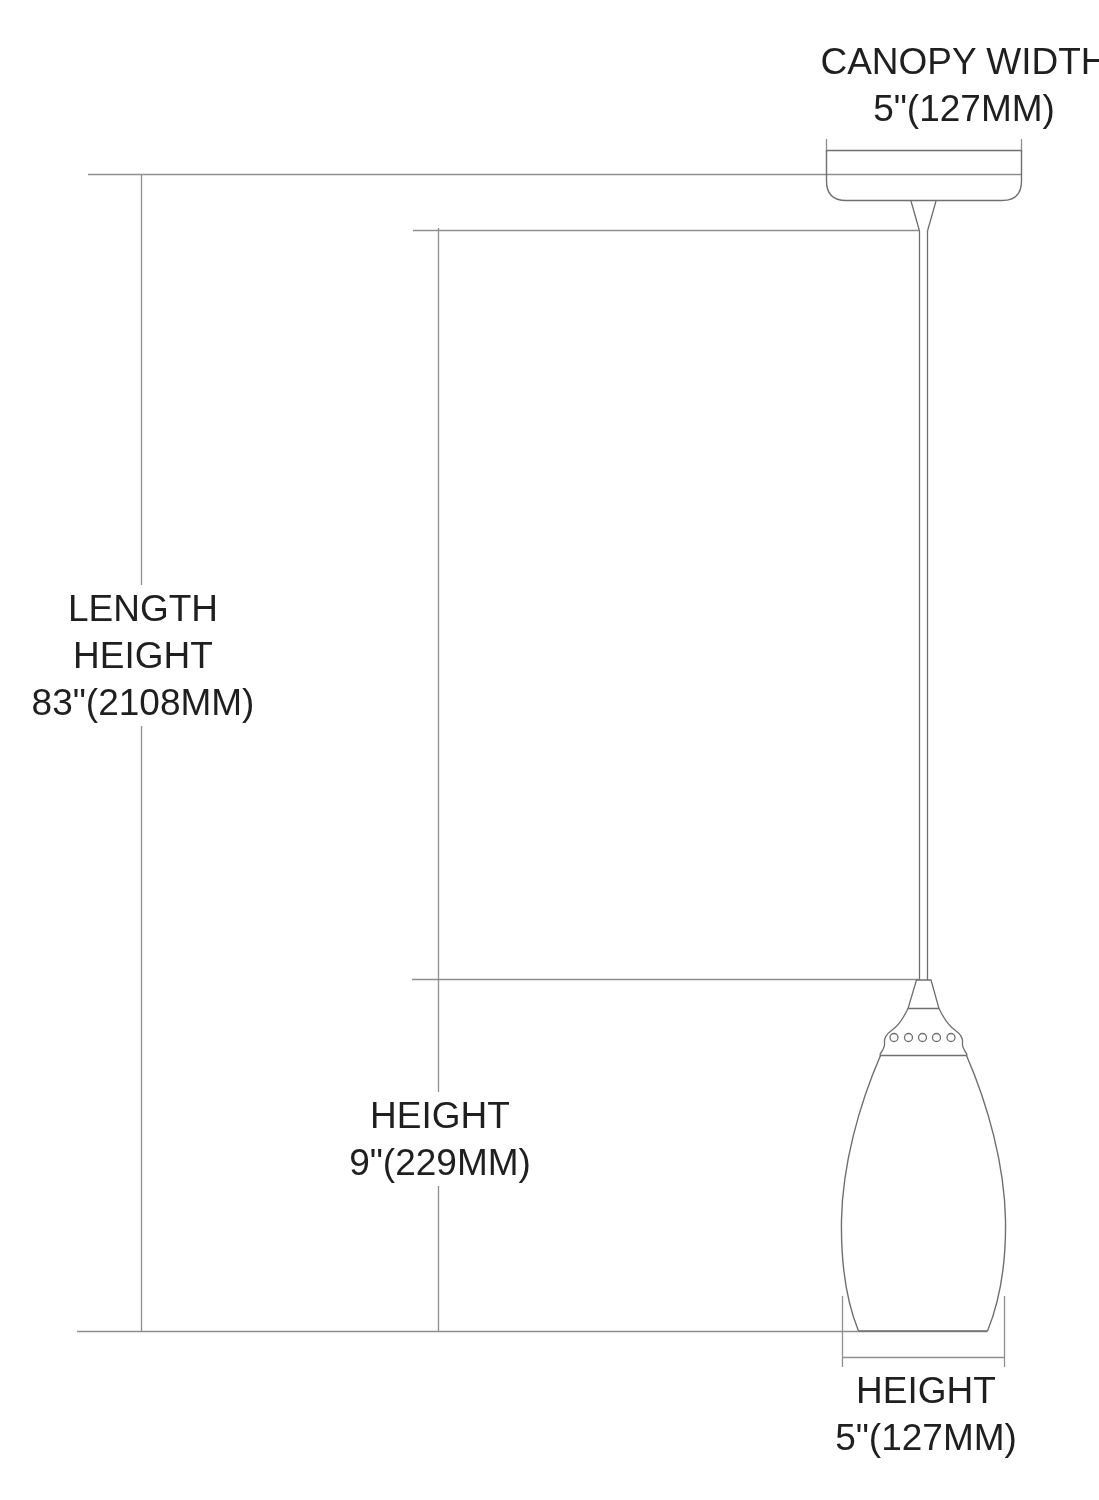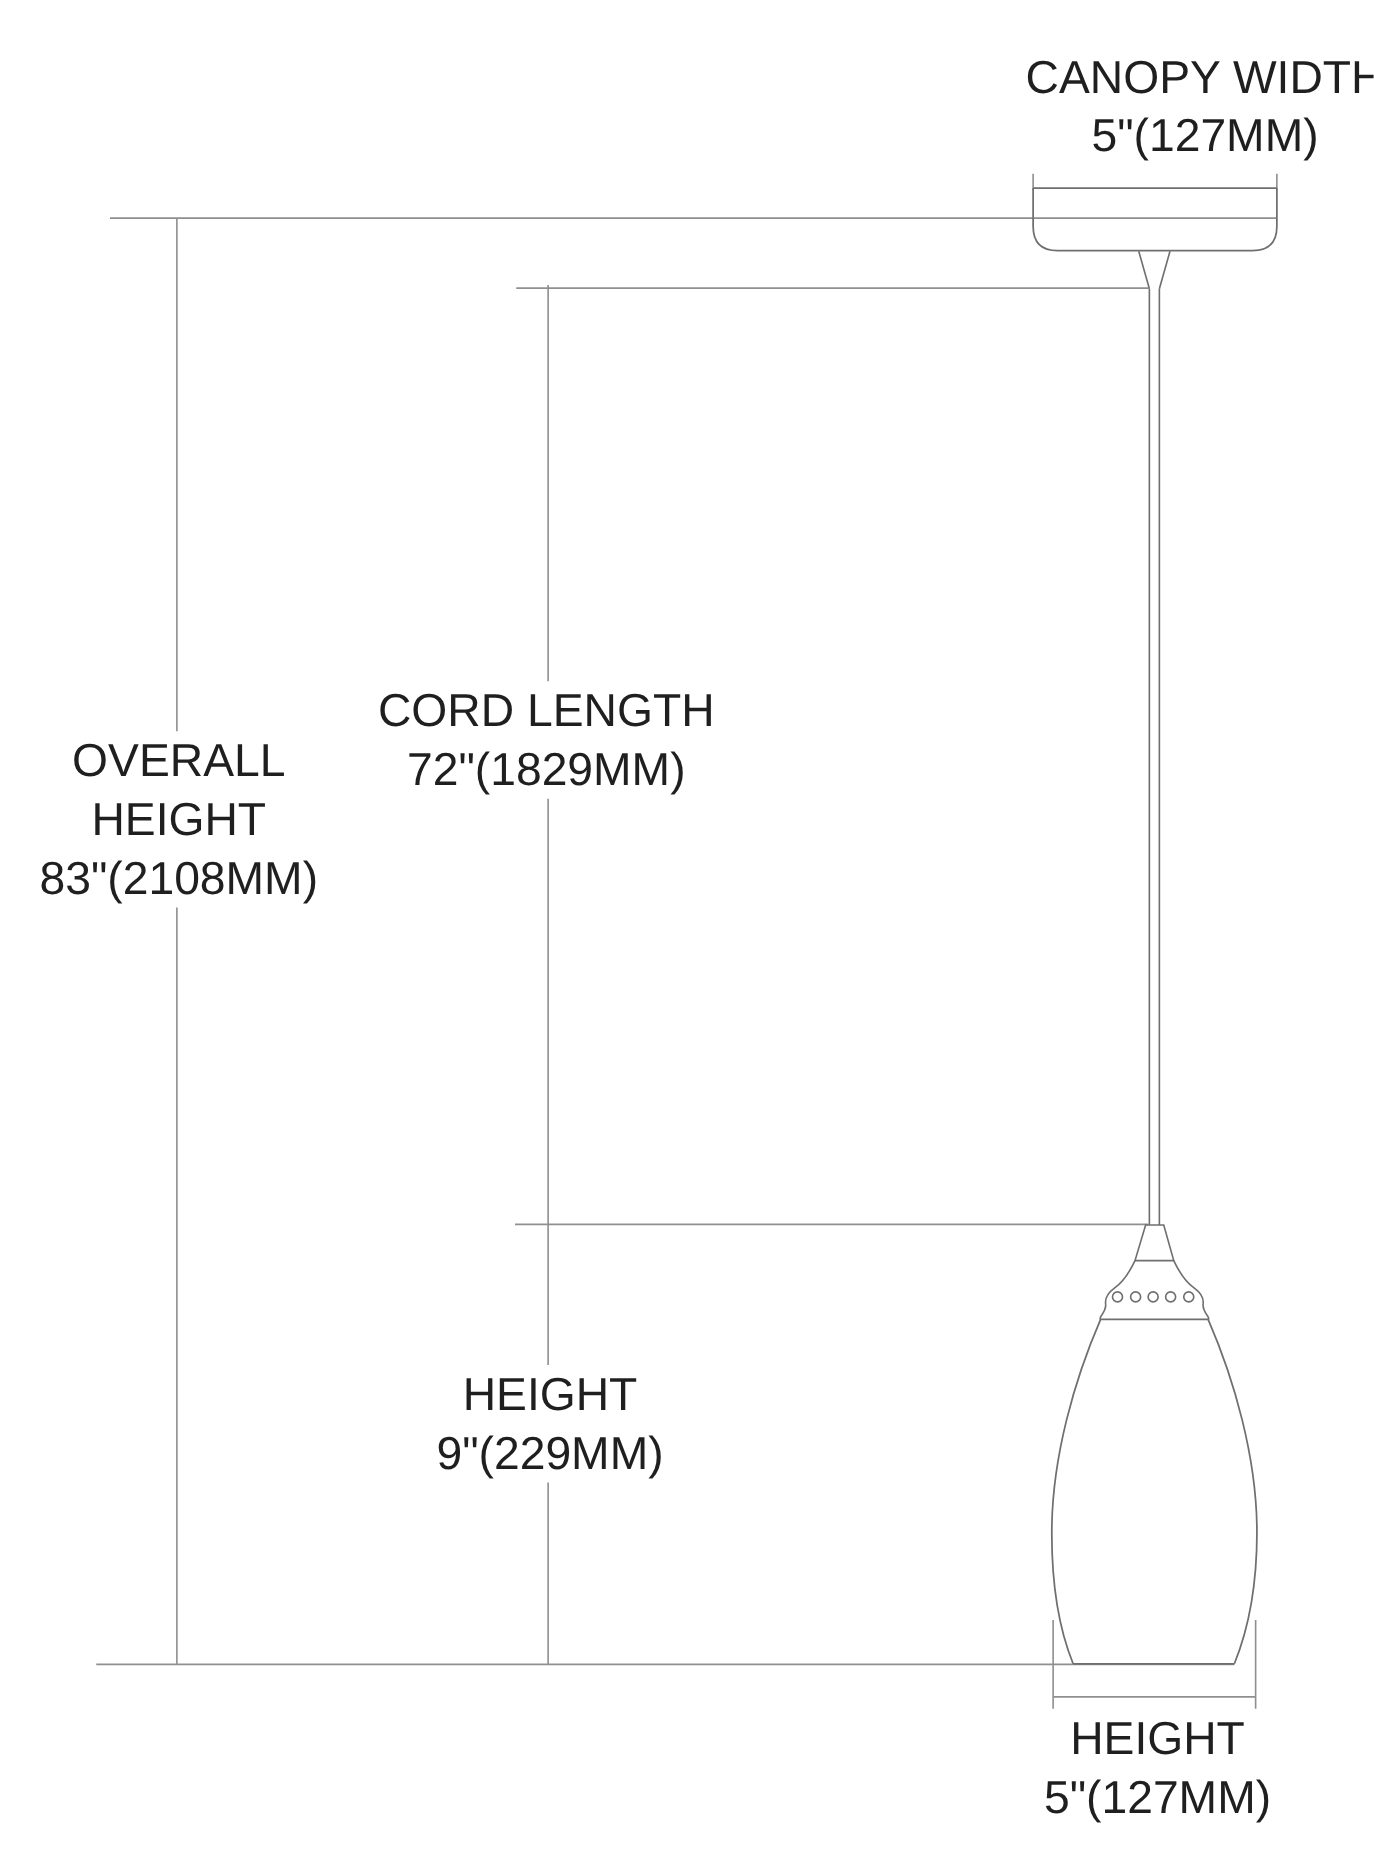--- a/index.html
+++ b/index.html
@@ -93,29 +93,25 @@
       <line x1="858.5" y1="1331" x2="987.5" y2="1331"></line>
     </g>
   </svg>
 
   <div class="dim-label" style="left:920px; top:38px;margin-left:44px;">
     <div>CANOPY WIDTH</div>
     <div>5"(127MM)</div>
   </div>
 
   <div class="dim-label" style="left:143px; top:585px;">
-    <div>OVERALL</div>
+    <div>LENGTH</div>
     <div>HEIGHT</div>
     <div>83"(2108MM)</div>
   </div>
 
-  <div class="dim-label" style="left:437px; top:545px;">
-    <div>CORD LENGTH</div>
-    <div>72"(1829MM)</div>
-  </div>
 
   <div class="dim-label" style="left:440px; top:1092px;">
     <div>HEIGHT</div>
     <div>9"(229MM)</div>
   </div>
 
   <div class="dim-label" style="left:926px; top:1367px;">
     <div>HEIGHT</div>
     <div>5"(127MM)</div>
   </div>

